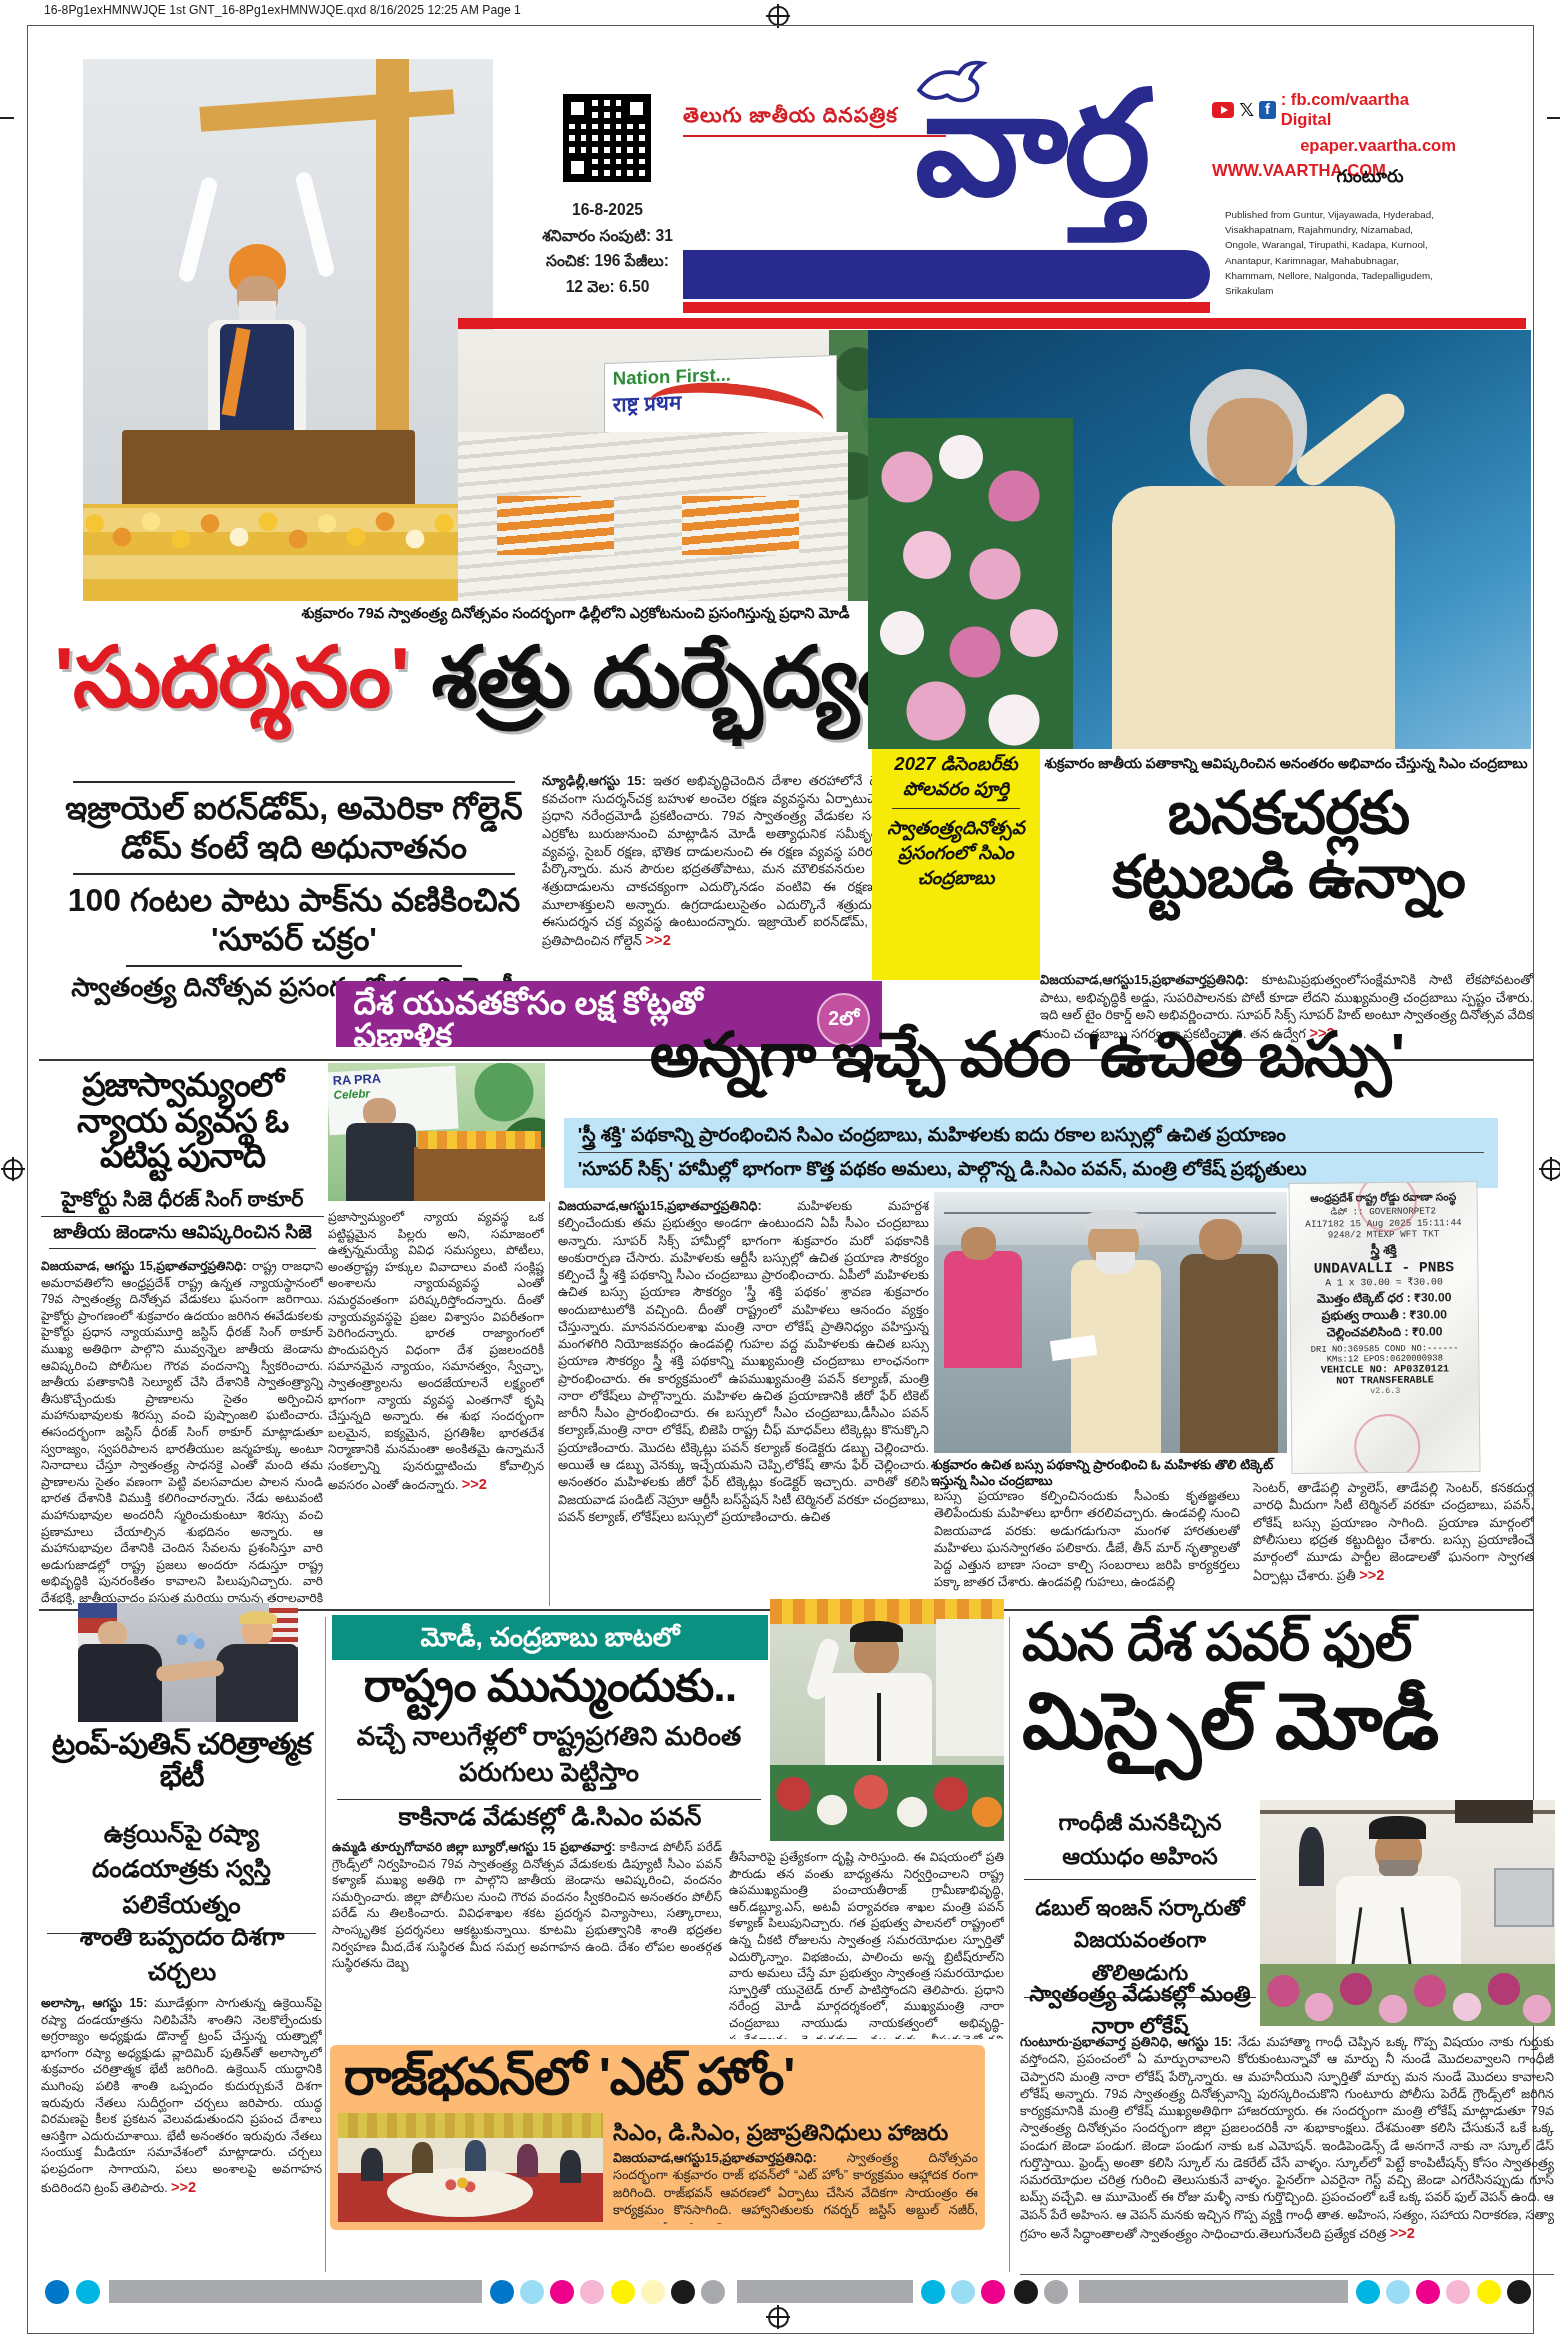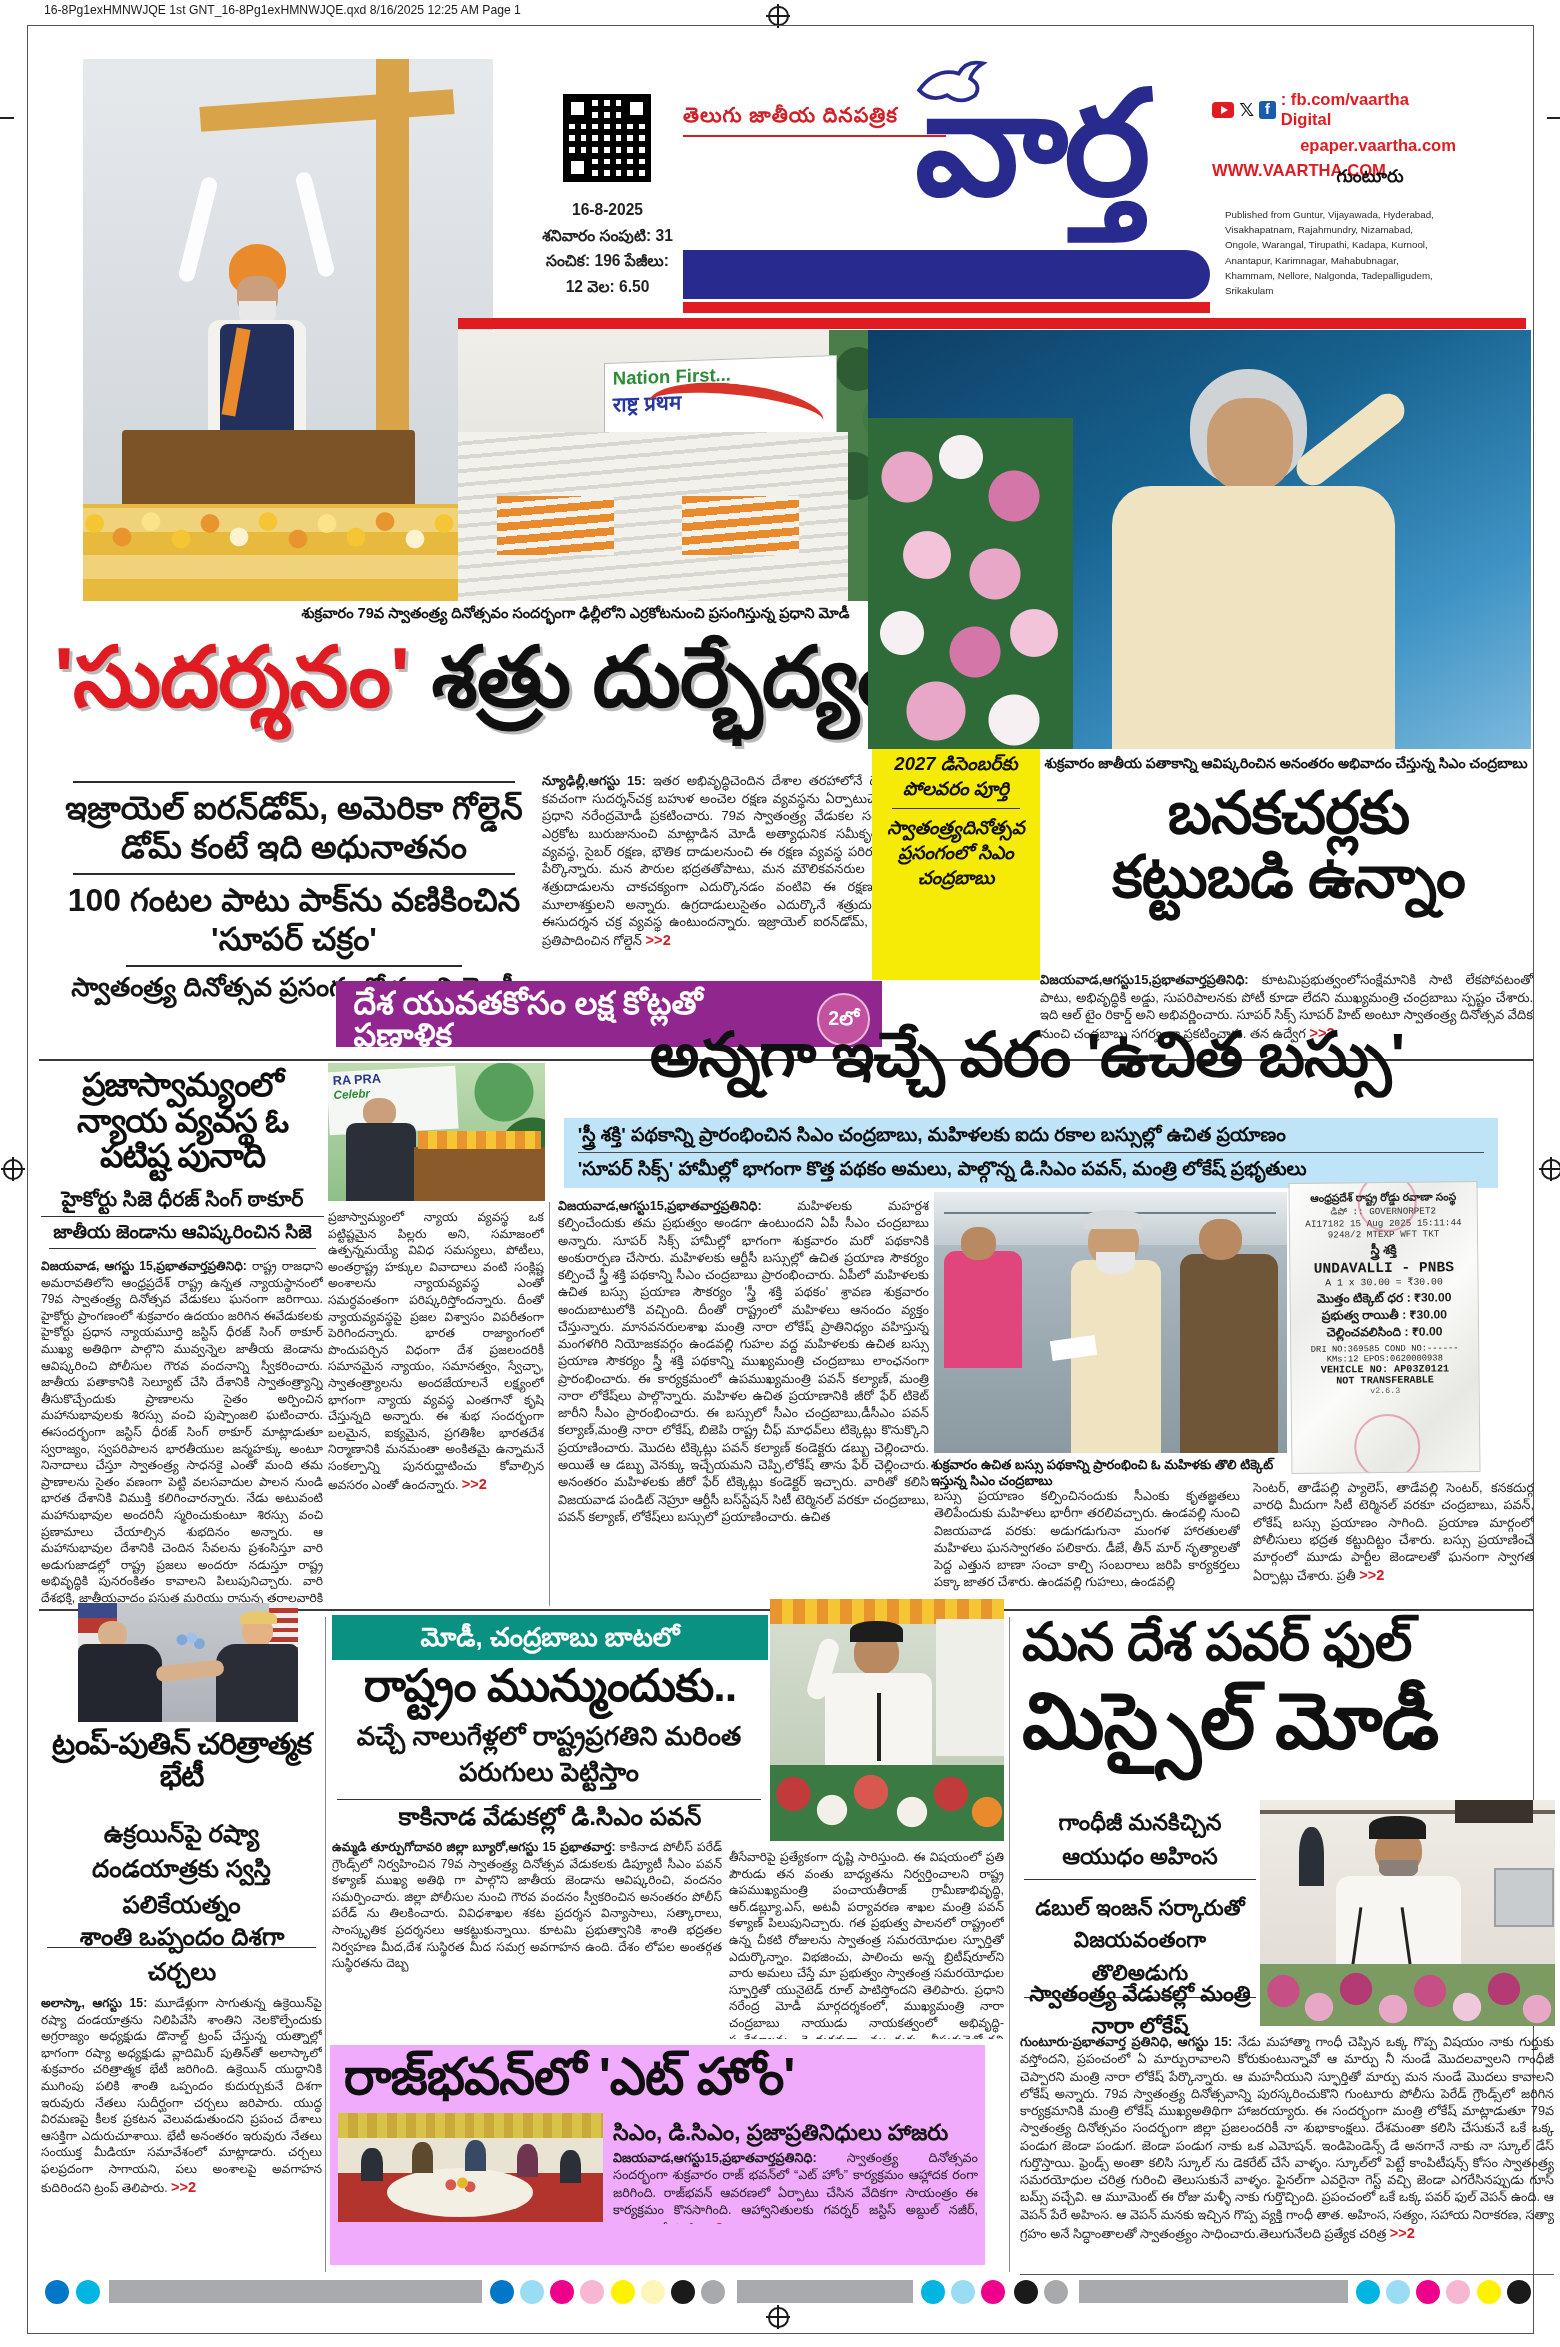--- a/index.html
+++ b/index.html
@@ -282,21 +282,21 @@
     <div class="abs" style="left:191px;top:0;width:29px;height:49px;background:repeating-linear-gradient(0deg,#b8392f 0 4.9px,#efefef 4.9px 9.8px);"></div>
     <div class="abs" style="left:19.5px;top:17.6px;width:29px;height:27px;background:#d9b08c;border-radius:45%;"></div>
     <div class="abs" style="left:0px;top:41px;width:84px;height:78px;background:#23262e;border-radius:7.8px 19.5px 0 0;"></div>
     <div class="abs" style="left:164px;top:13.7px;width:31px;height:29px;background:#e5b285;border-radius:45%;"></div>
     <div class="abs" style="left:162px;top:7.8px;width:37px;height:13.7px;background:#e8c86e;border-radius:50% 50% 0 0;"></div>
     <div class="abs" style="left:138px;top:41px;width:82px;height:78px;background:#2a2d36;border-radius:19.5px 7.8px 0 0;"></div>
     <div class="abs" style="left:78px;top:60px;width:68px;height:15.6px;background:#d9b08c;border-radius:7.8px;transform:rotate(-6deg);"></div>
     <div class="abs" style="left:98px;top:29px;width:29px;height:21.5px;background:radial-gradient(circle 4.9px at 5.9px 7.8px,#7fa8d9 4.9px,transparent 5.9px),radial-gradient(circle 4.9px at 15.6px 5.9px,#9fc0e8 4.9px,transparent 5.9px),radial-gradient(circle 4.9px at 23.4px 11.7px,#7fa8d9 4.9px,transparent 5.9px);"></div>
   </div>
   <div class="abs hl c" style="left:41px;top:1728px;width:281px;font-size:30px;">ట్రంప్-పుతిన్ చరిత్రాత్మక భేటీ</div>
-  <div class="abs sub c" style="left:47px;top:1816px;width:269px;font-size:24.4px;line-height:1.45;border-bottom:1px solid #333;padding-bottom:25px;">ఉక్రయిన్‌పై రష్యా దండయాత్రకు స్వస్తి పలికేయత్నం</div>
+  <div class="abs sub c" style="left:47px;top:1816px;width:269px;font-size:24.4px;line-height:1.45;border-bottom:1px solid #333;padding-bottom:11px;">ఉక్రయిన్‌పై రష్యా దండయాత్రకు స్వస్తి పలికేయత్నం</div>
   <div class="abs sub c" style="left:55px;top:1919px;width:254px;font-size:24.4px;line-height:1.45;">శాంతి ఒప్పందం దిశగా చర్చలు</div>
   <div class="abs j clip body-txt" style="left:41px;top:1995px;width:281px;height:279px;font-size:12.2px;">
     <span class="dl">అలాస్కా, ఆగస్టు 15:</span><span> మూడేళ్లుగా సాగుతున్న ఉక్రెయిన్‌పై రష్యా దండయాత్రను నిలిపివేసి శాంతిని నెలకొల్పేందుకు అగ్రరాజ్యం అధ్యక్షుడు డొనాల్డ్ ట్రంప్ చేస్తున్న యత్నాల్లో భాగంగా రష్యా అధ్యక్షుడు వ్లాదిమిర్ పుతిన్‌తో అలాస్కాలో శుక్రవారం చరిత్రాత్మక భేటీ జరిగింది. ఉక్రెయిన్ యుద్ధానికి ముగింపు పలికి శాంతి ఒప్పందం కుదుర్చుకునే దిశగా ఇరువురు నేతలు సుదీర్ఘంగా చర్చలు జరిపారు. యుద్ధ విరమణపై కీలక ప్రకటన వెలువడుతుందని ప్రపంచ దేశాలు ఆసక్తిగా ఎదురుచూశాయి. భేటీ అనంతరం ఇరువురు నేతలు సంయుక్త మీడియా సమావేశంలో మాట్లాడారు. చర్చలు ఫలప్రదంగా సాగాయని, పలు అంశాలపై అవగాహన కుదిరిందని ట్రంప్ తెలిపారు. </span><span class="more">&gt;&gt;2</span>
   </div>
   <div class="abs vrule" style="left:325px;top:1617px;height:655px;"></div>
 
   <div class="abs b c" style="left:332px;top:1615px;width:436px;height:45px;background:#0b9181;color:#fff;font-size:26px;line-height:45px;">మోడీ, చంద్రబాబు బాటలో</div>
   <div class="abs hl c nw" style="left:332px;top:1662px;width:436px;font-size:45px;">రాష్ట్రం మున్ముందుకు..</div>
   <div class="abs sub c" style="left:337px;top:1718px;width:424px;font-size:26px;line-height:1.4;border-bottom:1px solid #333;padding-bottom:7.8px;">వచ్చే నాలుగేళ్లలో రాష్ట్రప్రగతిని మరింత పరుగులు పెట్టిస్తాం</div>
   <div class="abs sub c" style="left:332px;top:1802px;width:436px;font-size:24.4px;">కాకినాడ వేడుకల్లో డి.సిఎం పవన్</div>
@@ -317,21 +317,21 @@
       radial-gradient(circle 14.6px at 217px 47px,#e98b2c 14.6px,transparent 15.6px),
       #3c7a44;"></div>
   </div>
   <div class="abs j clip body-txt" style="left:332px;top:1839px;width:390px;height:200px;font-size:12.2px;">
     <span class="dl">ఉమ్మడి తూర్పుగోదావరి జిల్లా బ్యూరో,ఆగస్టు 15 ప్రభాతవార్త:</span><span> కాకినాడ పోలీస్ పరేడ్ గ్రౌండ్స్‌లో నిర్వహించిన 79వ స్వాతంత్ర్య దినోత్సవ వేడుకలకు డిప్యూటీ సీఎం పవన్ కళ్యాణ్ ముఖ్య అతిథి గా పాల్గొని జాతీయ జెండాను ఆవిష్కరించి, వందనం సమర్పించారు. జిల్లా పోలీసుల నుంచి గౌరవ వందనం స్వీకరించిన అనంతరం పోలీస్ పరేడ్ ను తిలకించారు. వివిధశాఖల శకట ప్రదర్శన విన్యాసాలు, సత్కారాలు, సాంస్కృతిక ప్రదర్శనలు ఆకట్టుకున్నాయి. కూటమి ప్రభుత్వానికి శాంతి భద్రతల నిర్వహణ మీద,దేశ సుస్థిరత మీద సమగ్ర అవగాహన ఉంది. దేశం లోపల అంతర్గత సుస్థిరతను దెబ్బ</span>
   </div>
   <div class="abs j clip body-txt" style="left:729px;top:1849px;width:275px;height:190px;font-size:12.2px;">
     <span>తీసేవారిపై ప్రత్యేకంగా దృష్టి సారిస్తుంది. ఈ విషయంలో ప్రతి పౌరుడు తన వంతు బాధ్యతను నిర్వర్తించాలని రాష్ట్ర ఉపముఖ్యమంత్రి పంచాయతీరాజ్ గ్రామీణాభివృద్ధి, ఆర్.డబ్ల్యూ.ఎస్, అటవీ పర్యావరణ శాఖల మంత్రి పవన్ కళ్యాణ్ పిలుపునిచ్చారు. గత ప్రభుత్వ పాలనలో రాష్ట్రంలో ఉన్న చీకటి రోజులను స్వాతంత్ర సమరయోధుల స్ఫూర్తితో ఎదుర్కొన్నాం. విభజించు, పాలించు అన్న బ్రిటీష్‌రూల్‌ని వారు అమలు చేస్తే మా ప్రభుత్వం స్వాతంత్ర సమరయోధుల స్ఫూర్తితో యునైటెడ్ రూల్ పాటిస్తోందని తెలిపారు. ప్రధాని నరేంద్ర మోడీ మార్గదర్శకంలో, ముఖ్యమంత్రి నారా చంద్రబాబు నాయుడు నాయకత్వంలో అభివృద్ధి-సంక్షేమాలను రెండుకళ్లుగా ముందుకు తీసుకువెళ్తోందని చెప్పారు. స్వాతంత్ర్య దినోత్సవ వేడుకలకు హాజరైన ఆయన సతీమణి </span>
   </div>
 
-  <div class="abs" style="left:330px;top:2045px;width:655px;height:220px;background:#f0abfc;">
+  <div class="abs" style="left:330px;top:2045px;width:655px;height:185px;background:#fdba74;border-radius:6px;">
     <div class="abs hl nw" style="left:13.7px;top:3.9px;font-size:51px;">రాజ్‌భవన్‌లో 'ఎట్ హోం'</div>
     <div class="photo" style="left:7.8px;top:68px;width:265px;height:109px;background:linear-gradient(#e8e3d2 55%,#b3342c 55%);">
       <div class="abs" style="left:0;top:0;width:265px;height:25px;background:repeating-linear-gradient(90deg,#d9c24a 0 9.8px,#c9a93a 9.8px 19.5px);"></div>
       <div class="abs" style="left:49px;top:55px;width:146px;height:49px;background:#f3efe2;border-radius:50%;"></div>
       <div class="abs" style="left:23.4px;top:35px;width:21.5px;height:33px;background:#2b2f38;border-radius:45% 45% 0 0;"></div>
       <div class="abs" style="left:74px;top:29px;width:21.5px;height:31px;background:#5d4a2e;border-radius:45% 45% 0 0;"></div>
       <div class="abs" style="left:127px;top:27px;width:21.5px;height:31px;background:#384a63;border-radius:45% 45% 0 0;"></div>
       <div class="abs" style="left:179px;top:31px;width:21.5px;height:33px;background:#6e3550;border-radius:45% 45% 0 0;"></div>
       <div class="abs" style="left:222px;top:37px;width:21.5px;height:33px;background:#2b2f38;border-radius:45% 45% 0 0;"></div>
       <div class="abs" style="left:105px;top:64px;width:33px;height:15.6px;background:radial-gradient(circle 4.9px at 7.8px 7.8px,#d8574f 4.9px,transparent 5.9px),radial-gradient(circle 4.9px at 19.5px 5.9px,#e9b52d 4.9px,transparent 5.9px),radial-gradient(circle 4.9px at 27px 9.8px,#d8574f 4.9px,transparent 5.9px);"></div>

